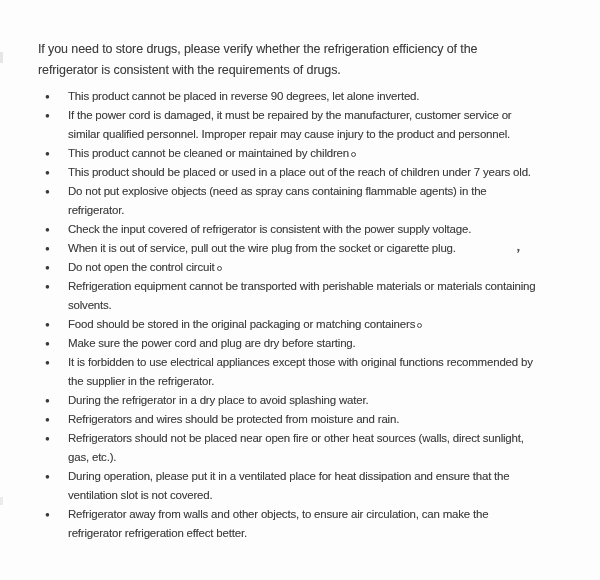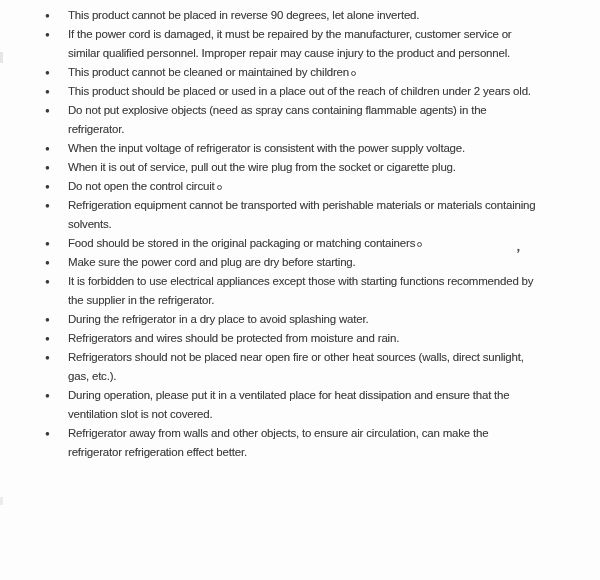--- a/index.html
+++ b/index.html
@@ -61,47 +61,49 @@
     transform:rotate(10deg);
   }
   .artifact{position:absolute;background:#dcdcdc;}
   .a1{left:0;top:52px;width:3px;height:11px;opacity:.7;}
   .a2{left:0;top:497px;width:3px;height:8px;opacity:.55;}
 </style>
 </head>
 <body>
 
 <div class="page">
+  <p class="intro">If you need to store drugs, please verify whether the refrigeration efficiency of the
+refrigerator is consistent with the requirements of drugs.</p>
 
   <ul class="safety-list">
       <li>
         <span class="bullet">●</span>
         <span class="txt">This product cannot be placed in reverse 90 degrees, let alone inverted.</span>
       </li>
       <li>
         <span class="bullet">●</span>
         <span class="txt">If the power cord is damaged, it must be repaired by the manufacturer, customer service or
 similar qualified personnel. Improper repair may cause injury to the product and personnel.</span>
       </li>
       <li>
         <span class="bullet">●</span>
         <span class="txt">This product cannot be cleaned or maintained by children<span class="cjk-period"></span></span>
       </li>
       <li>
         <span class="bullet">●</span>
-        <span class="txt">This product should be placed or used in a place out of the reach of children under 2 years old.</span>
+        <span class="txt">This product should be placed or used in a place out of the reach of children under 7 years old.</span>
       </li>
       <li>
         <span class="bullet">●</span>
         <span class="txt">Do not put explosive objects (need as spray cans containing flammable agents) in the
 refrigerator.</span>
       </li>
       <li>
         <span class="bullet">●</span>
-        <span class="txt">When the input voltage of refrigerator is consistent with the power supply voltage.</span>
+        <span class="txt">Check the input covered of refrigerator is consistent with the power supply voltage.</span>
       </li>
       <li>
         <span class="bullet">●</span>
         <span class="txt">When it is out of service, pull out the wire plug from the socket or cigarette plug.</span>
       </li>
       <li>
         <span class="bullet">●</span>
         <span class="txt">Do not open the control circuit<span class="cjk-period"></span></span>
       </li>
       <li>
@@ -112,21 +114,21 @@
       <li>
         <span class="bullet">●</span>
         <span class="txt">Food should be stored in the original packaging or matching containers<span class="cjk-period"></span></span>
       </li>
       <li>
         <span class="bullet">●</span>
         <span class="txt">Make sure the power cord and plug are dry before starting.</span>
       </li>
       <li>
         <span class="bullet">●</span>
-        <span class="txt">It is forbidden to use electrical appliances except those with starting functions recommended by
+        <span class="txt">It is forbidden to use electrical appliances except those with original functions recommended by
 the supplier in the refrigerator.</span>
       </li>
       <li>
         <span class="bullet">●</span>
         <span class="txt">During the refrigerator in a dry place to avoid splashing water.</span>
       </li>
       <li>
         <span class="bullet">●</span>
         <span class="txt">Refrigerators and wires should be protected from moisture and rain.</span>
       </li>

